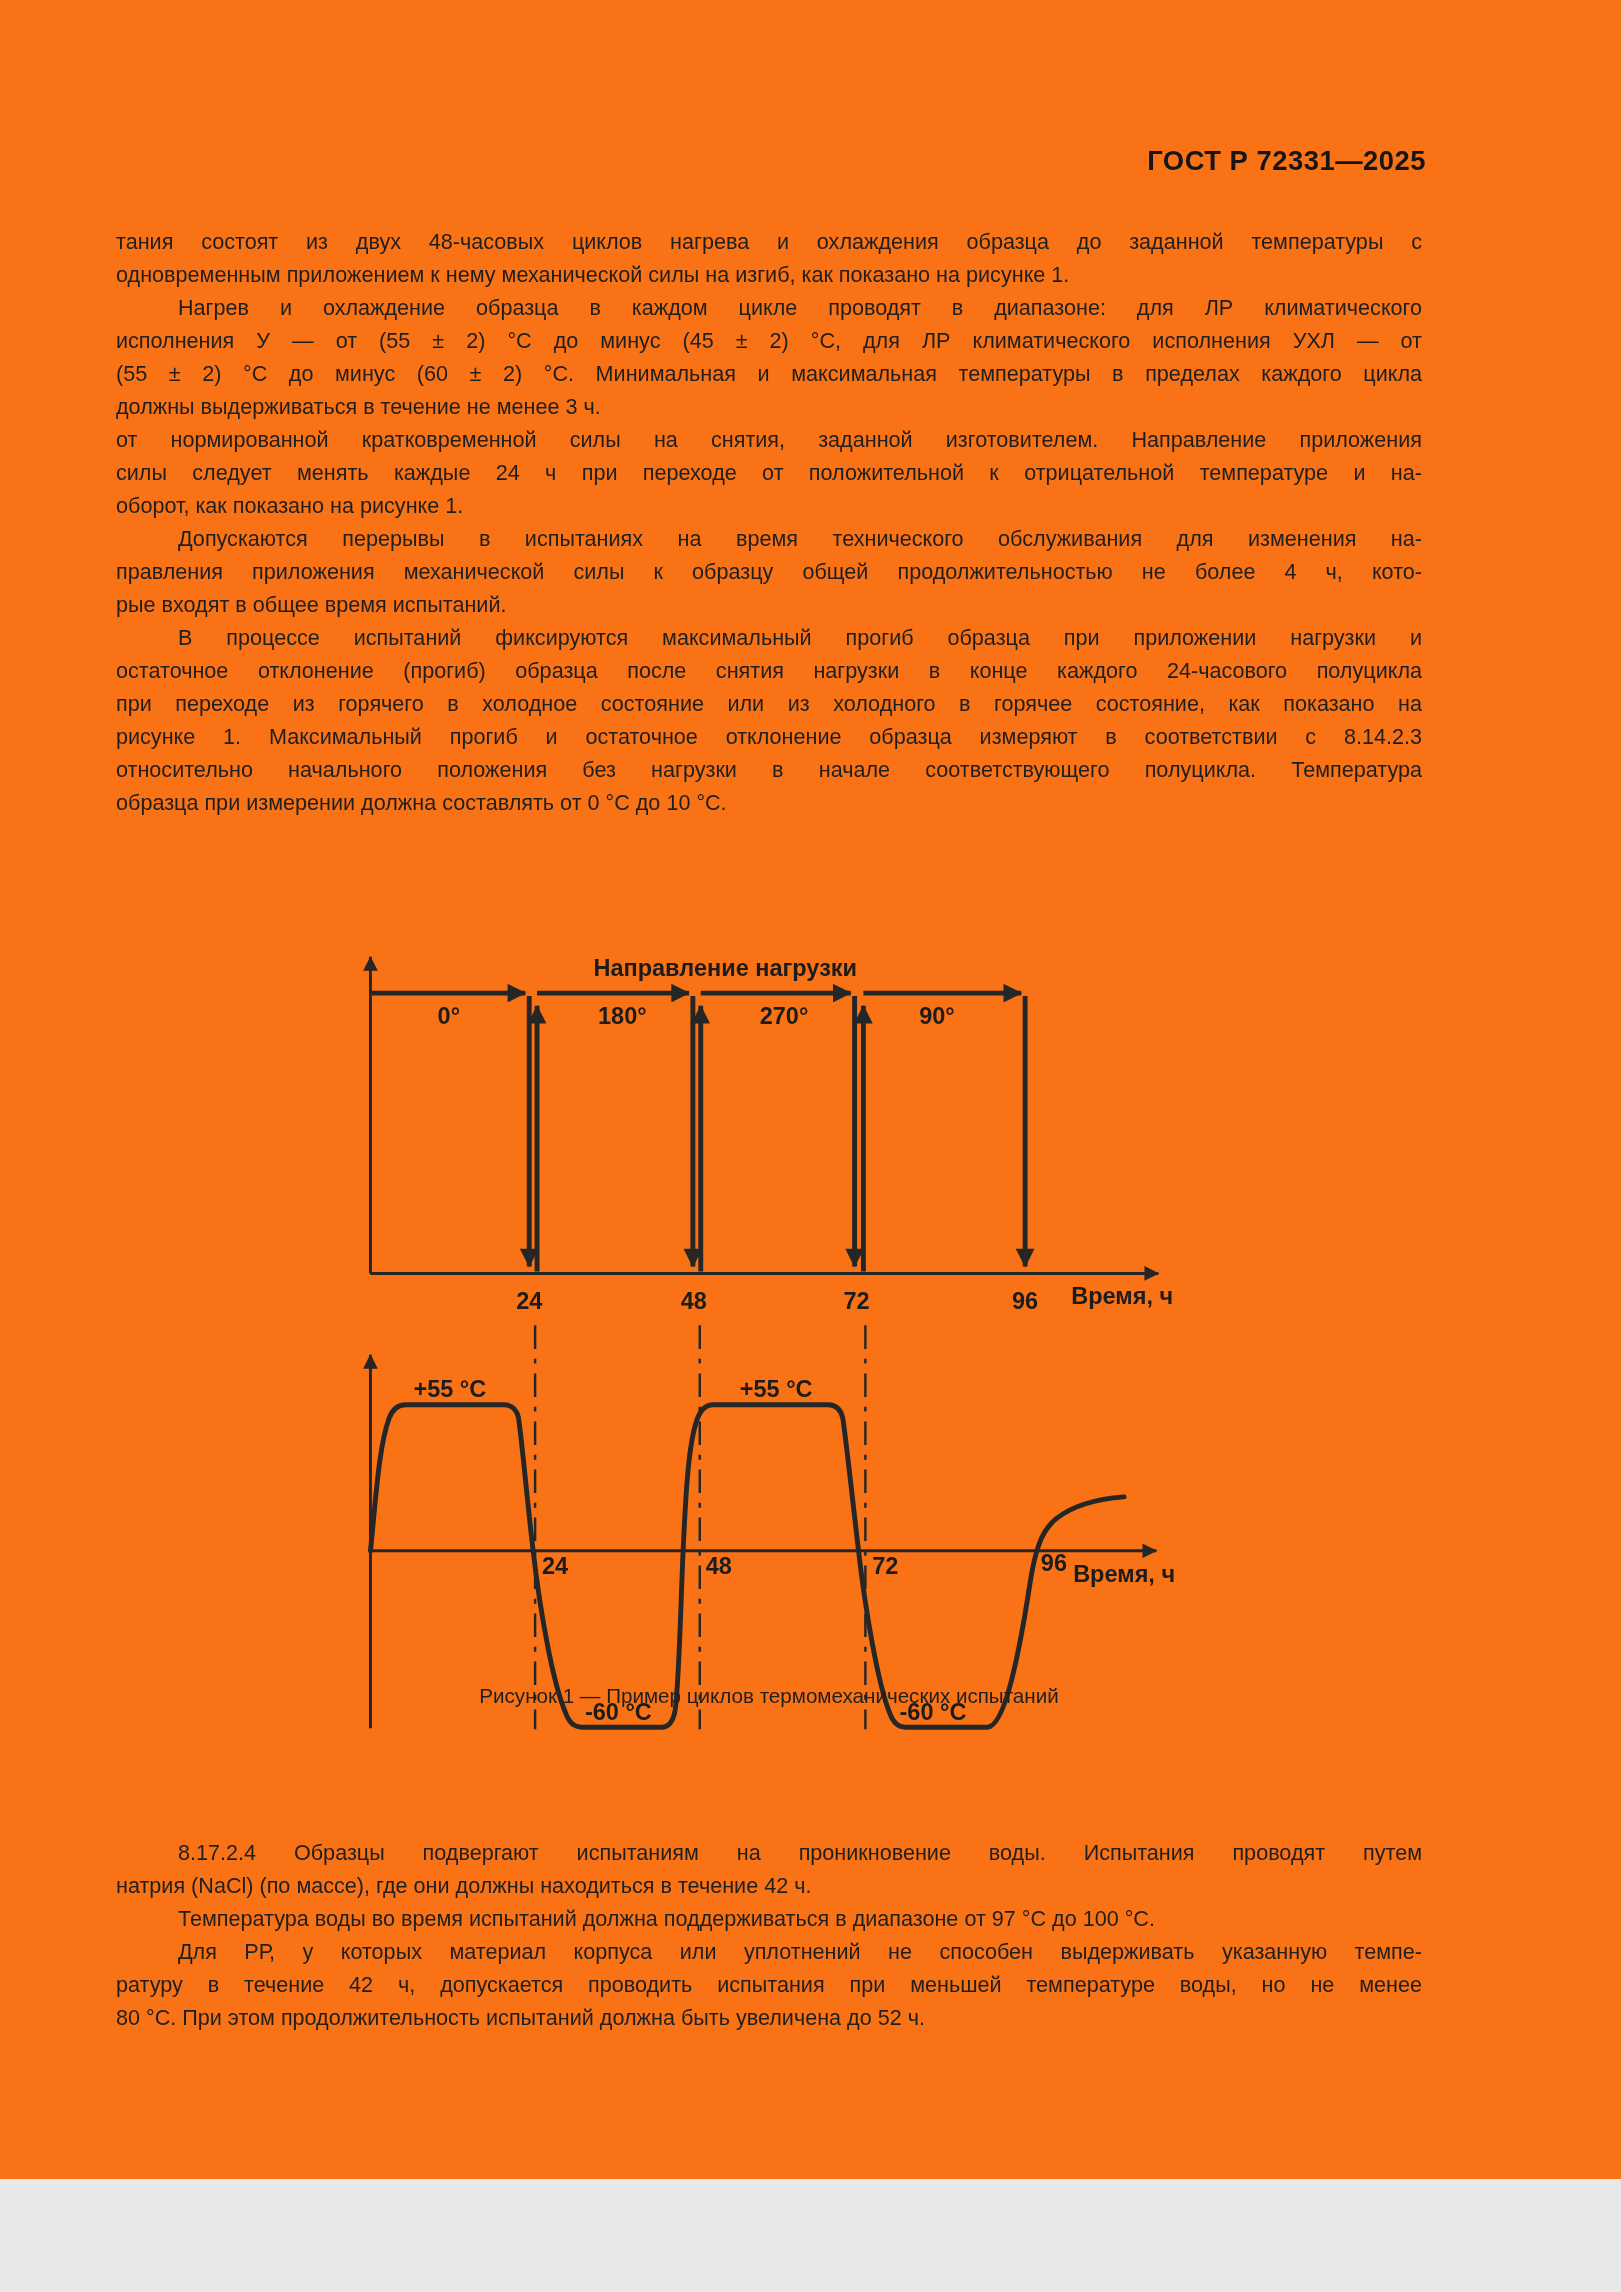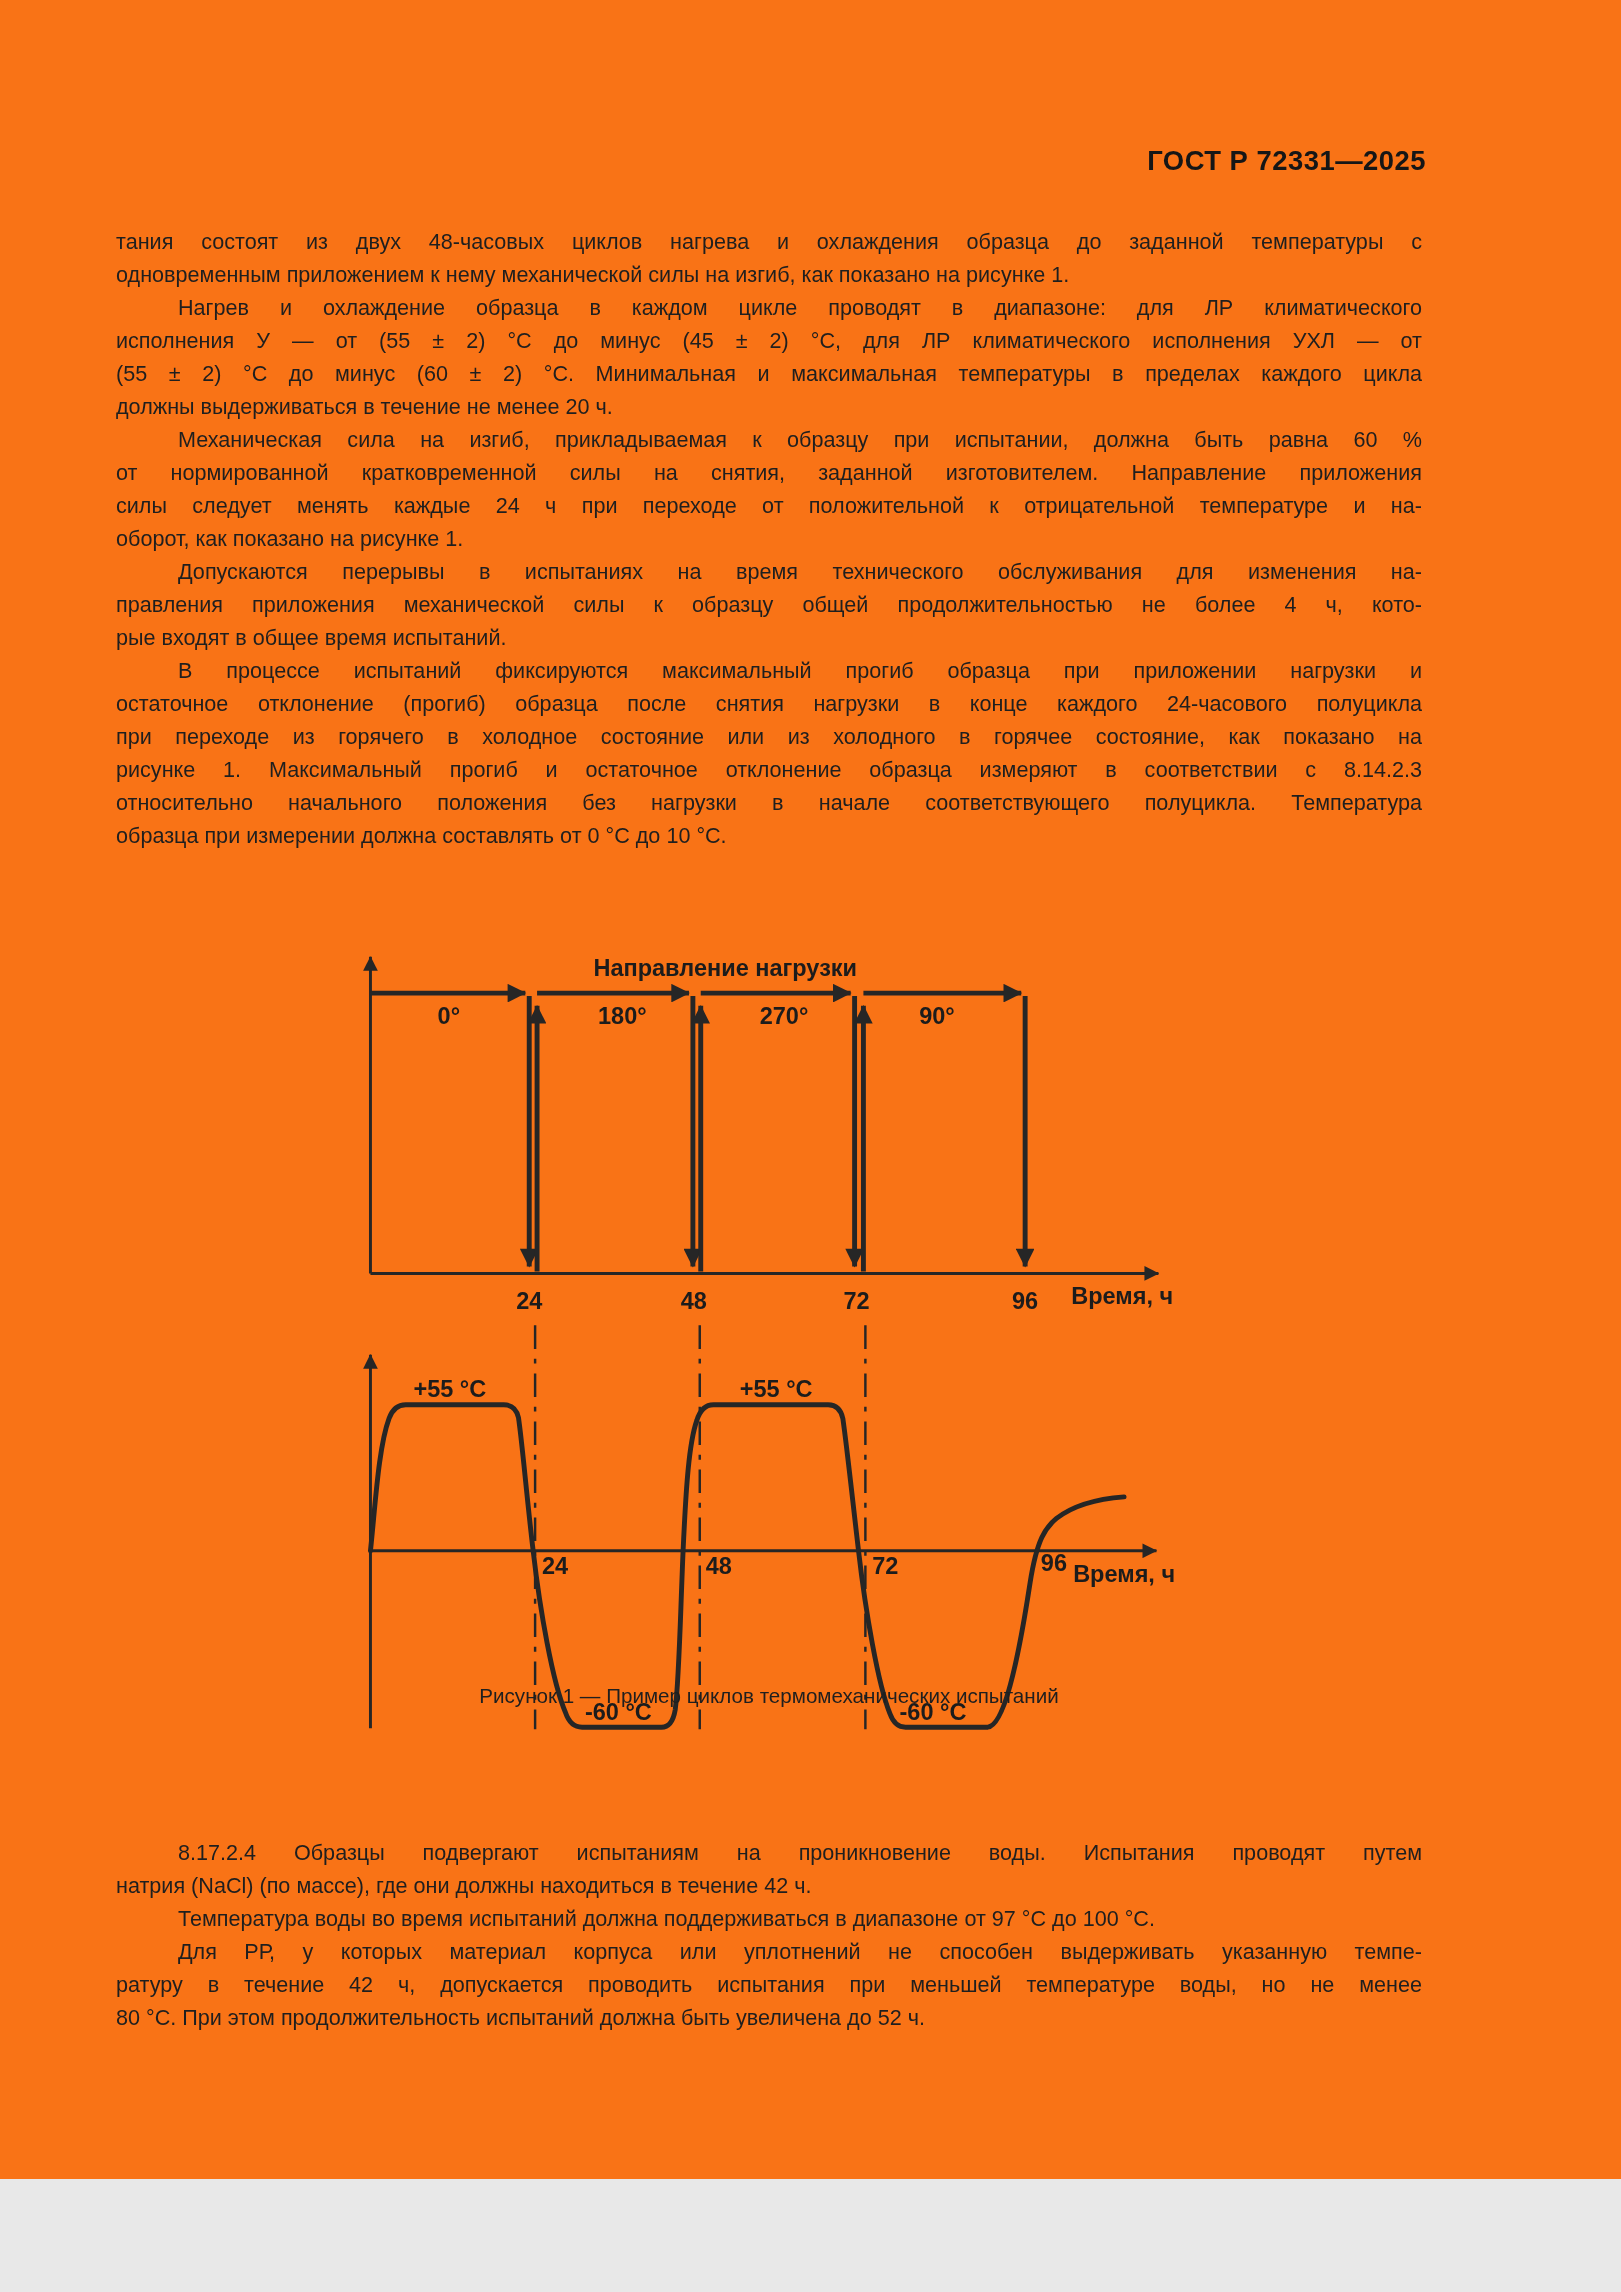--- a/index.html
+++ b/index.html
@@ -45,22 +45,21 @@
 <div class="page">
 
   <div class="header">ГОСТ Р 72331—2025</div>
 
   <div class="textblock" id="tb1">
       <div class="tline fjust">тания состоят из двух 48-часовых циклов нагрева и охлаждения образца до заданной температуры с</div>
       <div class="tline">одновременным приложением к нему механической силы на изгиб, как показано на рисунке 1.</div>
       <div class="tline findent fjust">Нагрев и охлаждение образца в каждом цикле проводят в диапазоне: для ЛР климатического</div>
       <div class="tline fjust">исполнения У — от (55 ± 2) °С до минус (45 ± 2) °С, для ЛР климатического исполнения УХЛ — от</div>
       <div class="tline fjust">(55 ± 2) °С до минус (60 ± 2) °С. Минимальная и максимальная температуры в пределах каждого цикла</div>
-      <div class="tline">должны выдерживаться в течение не менее 20 ч.</div>
-      <div class="tline findent fjust">Механическая сила на изгиб, прикладываемая к образцу при испытании, должна быть равна 60 %</div>
+      <div class="tline">должны выдерживаться в течение не менее 3 ч.</div>
       <div class="tline fjust">от нормированной кратковременной силы на снятия, заданной изготовителем. Направление приложения</div>
       <div class="tline fjust">силы следует менять каждые 24 ч при переходе от положительной к отрицательной температуре и на-</div>
       <div class="tline">оборот, как показано на рисунке 1.</div>
       <div class="tline findent fjust">Допускаются перерывы в испытаниях на время технического обслуживания для изменения на-</div>
       <div class="tline fjust">правления приложения механической силы к образцу общей продолжительностью не более 4 ч, кото-</div>
       <div class="tline">рые входят в общее время испытаний.</div>
       <div class="tline findent fjust">В процессе испытаний фиксируются максимальный прогиб образца при приложении нагрузки и</div>
       <div class="tline fjust">остаточное отклонение (прогиб) образца после снятия нагрузки в конце каждого 24-часового полуцикла</div>
       <div class="tline fjust">при переходе из горячего в холодное состояние или из холодного в горячее состояние, как показано на</div>
       <div class="tline fjust">рисунке 1. Максимальный прогиб и остаточное отклонение образца измеряют в соответствии с 8.14.2.3</div>

